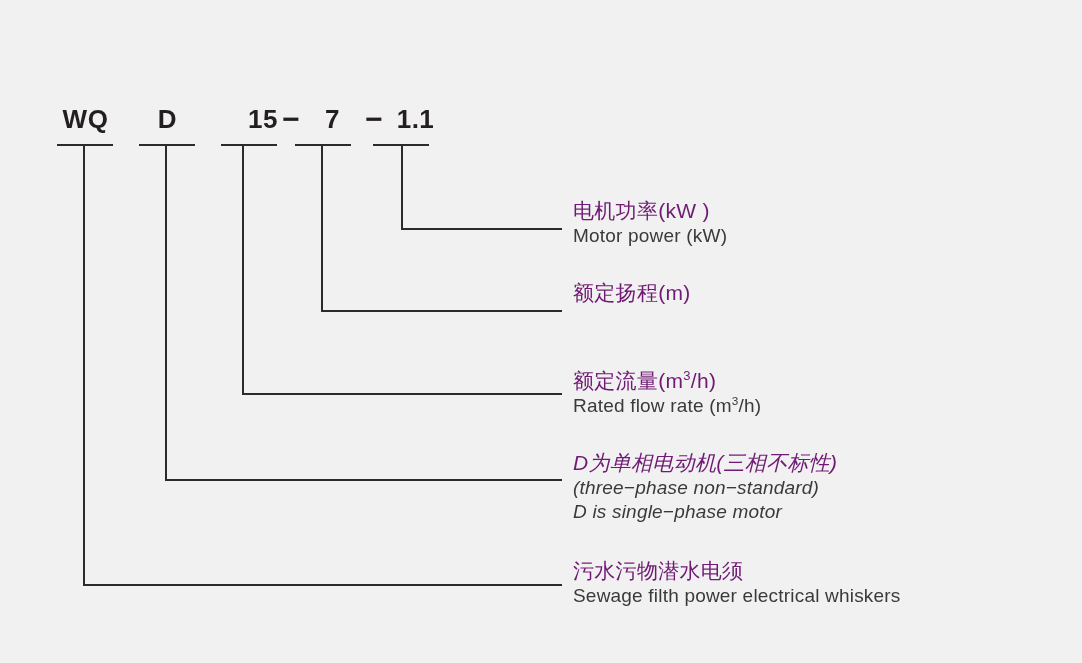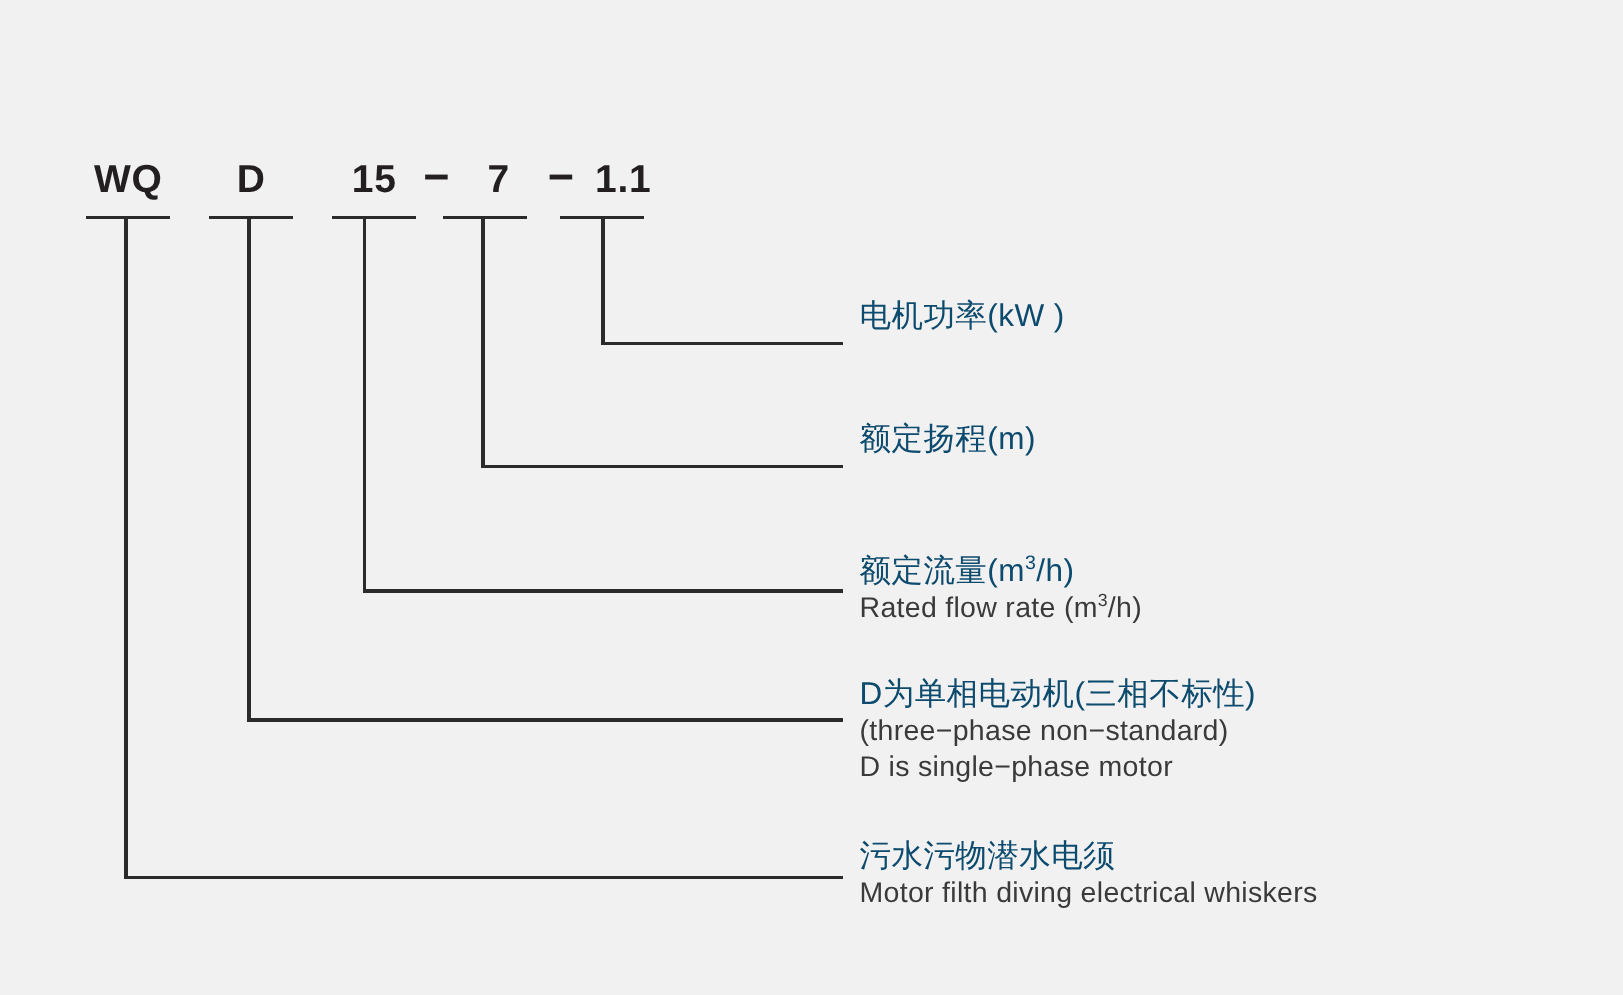--- a/index.html
+++ b/index.html
@@ -53,21 +53,21 @@
   }
   .code-dash {
     font-size: 30px;
     font-weight: bold;
     color: #231f20;
     line-height: 40px;
     text-align: center;
   }
   .seg-wq  { width: 57px; }
   .seg-d   { width: 57px; margin-left: 25px; }
-  .seg-15  { width: 57px; margin-left: 25px; }
+  .seg-15  { width: 57px; margin-left: 25px; text-align: right; }
   .dash-1  { width: 26px; }
   .seg-7   { width: 57px; }
   .dash-2  { width: 26px; }
   .seg-11  { width: 57px; }
 
   
   #leaders {
     position: absolute;
     left: 0;
     top: 0;
@@ -76,41 +76,41 @@
   }
 
   
   .label-block {
     position: absolute;
     left: 573px;
     white-space: nowrap;
   }
   .label-cn {
     font-size: 21px;
-    color: #0c4a6e;
+    color: #701a75;
     line-height: 26px;
     letter-spacing: 0.3px;
   }
   .label-en {
     font-size: 19px;
     color: #3a3a3a;
     line-height: 24px;
     letter-spacing: 0.2px;
   }
   .label-block .label-en + .label-en { margin-top: 0; }
   sup {
     font-size: 0.62em;
     vertical-align: super;
     line-height: 0;
   }
 
   .lbl-1 { top: 198px; }
   .lbl-2 { top: 280px; }
   .lbl-3 { top: 368px; }
-  .lbl-4 { top: 450px; }
+  .lbl-4 { top: 450px; font-style: italic; }
   .lbl-5 { top: 558px; }
 </style>
 </head>
 <body>
 
 <div id="diagram-root">
 
 
   <div class="code-row">
     <span class="code-seg seg-wq">WQ</span>
@@ -138,35 +138,36 @@
       <path d="M243,145 L243,394 L562,394"></path>
 
       <path d="M166,145 L166,480 L562,480"></path>
 
       <path d="M84,145 L84,585 L562,585"></path>
     </g>
   </svg>
 
   <div class="label-block lbl-1">
     <div class="label-cn">电机功率(kW )</div>
+    <div class="label-en">Motor power (kW)</div>
   </div>
 
   <div class="label-block lbl-2">
     <div class="label-cn">额定扬程(m)</div>
   </div>
 
   <div class="label-block lbl-3">
     <div class="label-cn"><span>额定流量(m</span><sup>3</sup><span>/h)</span></div>
     <div class="label-en"><span>Rated flow rate (m</span><sup>3</sup><span>/h)</span></div>
   </div>
 
   <div class="label-block lbl-4">
     <div class="label-cn">D为单相电动机(三相不标性)</div>
     <div class="label-en">(three−phase non−standard)</div>
     <div class="label-en">D is single−phase motor</div>
   </div>
 
   <div class="label-block lbl-5">
     <div class="label-cn">污水污物潜水电须</div>
-    <div class="label-en">Motor filth diving electrical whiskers</div>
+    <div class="label-en">Sewage filth power electrical whiskers</div>
   </div>
 
 </div>
 
 </body></html>

